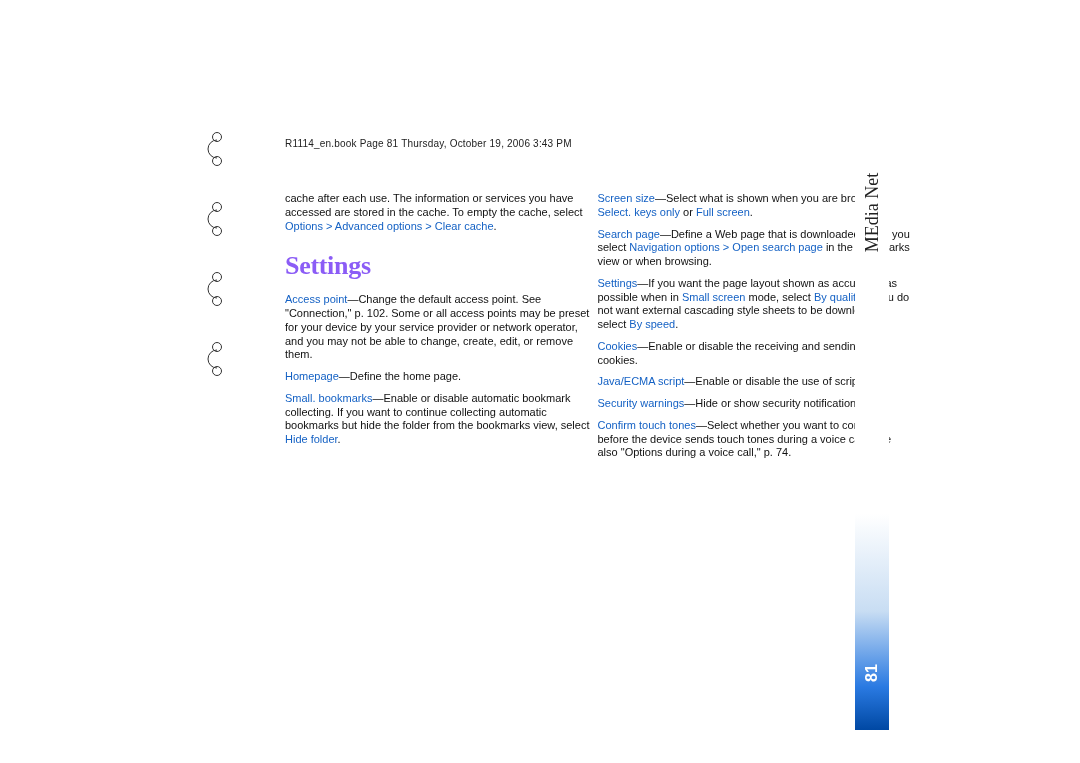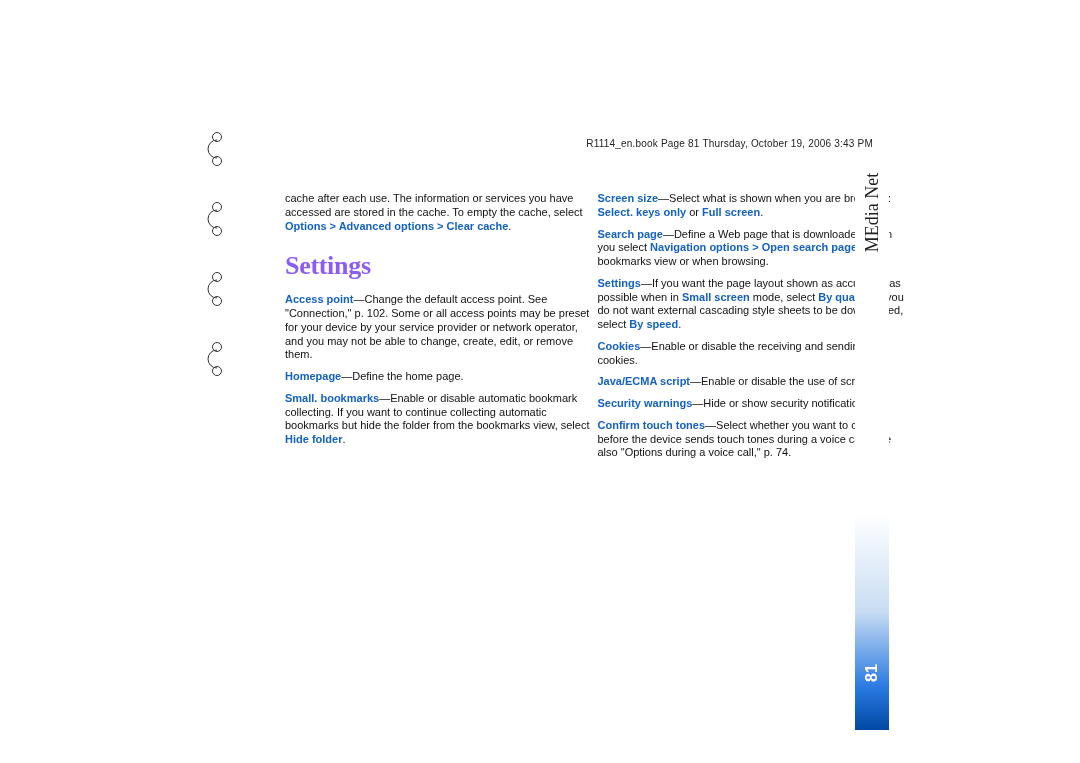--- a/index.html
+++ b/index.html
@@ -31,21 +31,20 @@
   }
   .binding .hole svg { display:block; }
   .header-line {
     position: absolute;
     left: 285px;
     right: 207px;
     top: 138px;
     font-size: 10px;
     letter-spacing: 0.2px;
     color: #222;
-    text-align: right;
   }
   .content {
     display: flex;
   }
   .col {
     flex: 1;
     min-width: 0;
   }
   .col p {
     margin: 0 0 8px 0;
@@ -54,21 +53,21 @@
     color: #111;
   }
   h2.settings {
     font-size: 26px;
     font-weight: 600;
     margin: 18px 0 12px 0;
     color: #8b5cf6;
     letter-spacing: -0.3px;
     font-family: Georgia, "Times New Roman", serif;
   }
-  .kw { color: #1461c4; font-weight: 700; }
+  .kw { color: #1461c4; font-weight: 400; }
   .side-tab {
     position: absolute;
     right: 191px;
     top: 190px;
     width: 34px;
     height: 540px;
   }
   .side-tab .grad {
     position: absolute;
     left: 0; right: 0; top: 0; bottom: 0;

